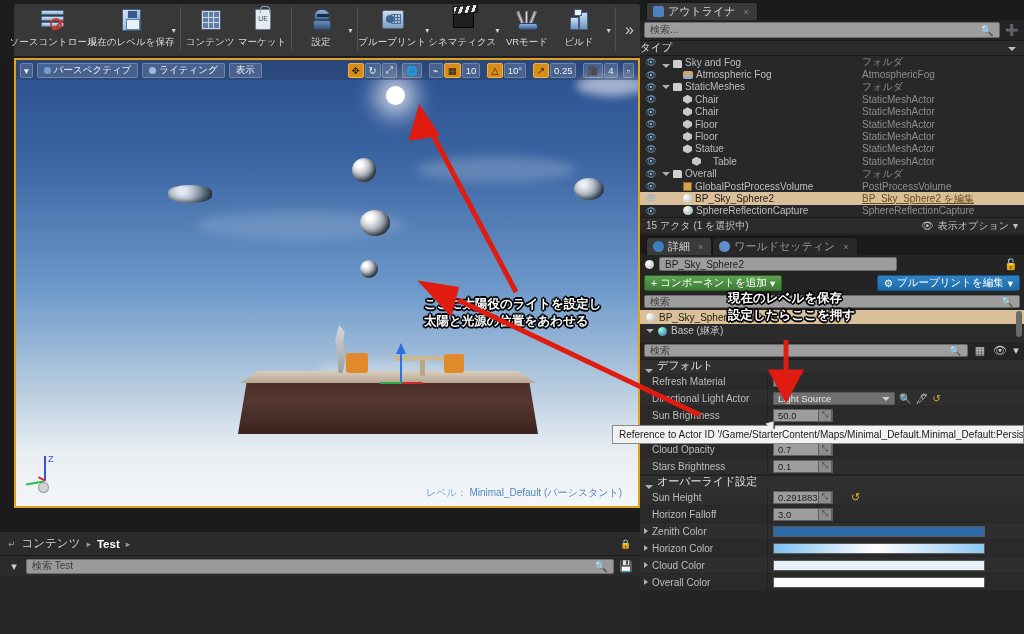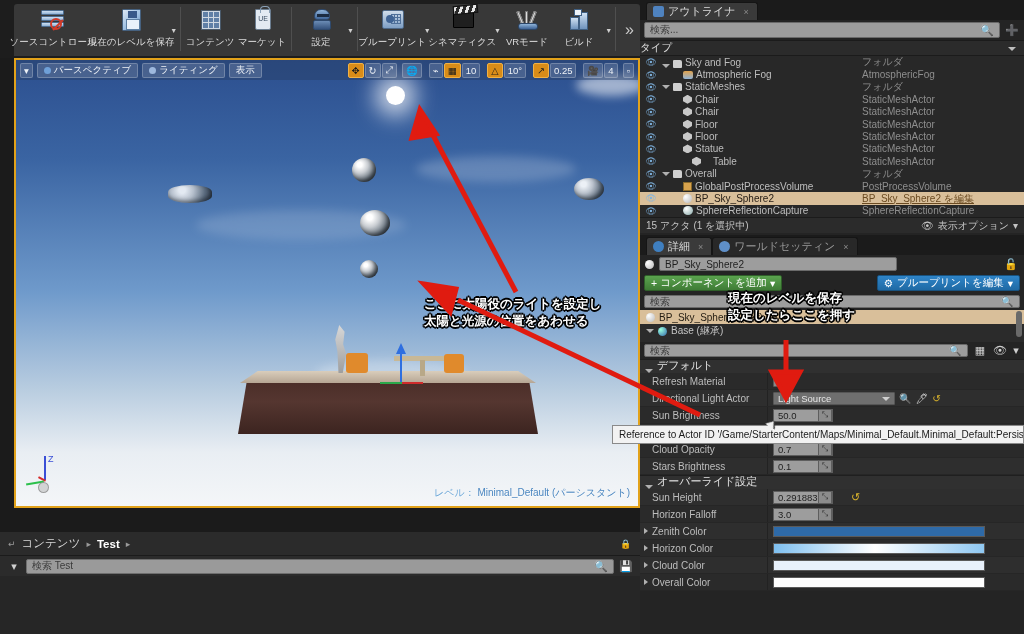--- a/index.html
+++ b/index.html
@@ -132,21 +132,21 @@
     background:linear-gradient(180deg,#d8d8d8,#9e9e9e); clip-path:polygon(40% 0,70% 14%,62% 40%,78% 60%,60% 100%,36% 100%,30% 55%,18% 30%);}
   .floatobj{ position:absolute; border-radius:50%;
     background:radial-gradient(circle at 32% 28%,#fff 0 10%,#c9cdd2 35%,#5e6a76 70%,#2b3138 100%);
     box-shadow:inset -2px -2px 4px rgba(0,0,0,.5);}
   .gizmo{ position:absolute; left:358px; top:283px; width:50px; height:56px;}
   .gz-z{position:absolute;left:22px;top:0;width:0;height:0;border-left:5px solid transparent;border-right:5px solid transparent;border-bottom:11px solid #2f6fe0;}
   .gz-zl{position:absolute;left:26px;top:10px;width:2px;height:30px;background:#2f6fe0;}
   .gz-xl{position:absolute;left:27px;top:39px;width:22px;height:2px;background:#cf2b2b;}
   .gz-yl{position:absolute;left:6px;top:39px;width:22px;height:2px;background:#2aa84a;}
   .vp-level{
-    position:absolute; right:8px; bottom:6px; font-size:10px; color:#6ea8d8;
+    position:absolute; right:16px; bottom:6px; font-size:10px; color:#6ea8d8;
     text-shadow:0 1px 1px rgba(255,255,255,.8);
     text-align:center;
   }
   .vp-level b{ color:#4a86c0; font-weight:normal;}
   .axisgiz{ position:absolute; left:8px; bottom:10px; width:42px; height:42px; }
   .axisgiz .z{position:absolute;left:20px;top:2px;width:2px;height:24px;background:#3a4fd6;}
   .axisgiz .zz{position:absolute;left:24px;top:0px;color:#3a4fd6;font-size:9px;}
   .axisgiz .x{position:absolute;left:14px;top:24px;width:8px;height:2px;background:#d62b2b;transform:rotate(28deg);}
   .axisgiz .y{position:absolute;left:2px;top:28px;width:18px;height:2px;background:#2cc04c;transform:rotate(-10deg);}
   .axisgiz .ball{position:absolute;left:14px;top:28px;width:11px;height:11px;border-radius:50%;background:rgba(190,190,190,.6);border:1px solid rgba(120,120,120,.6);}

